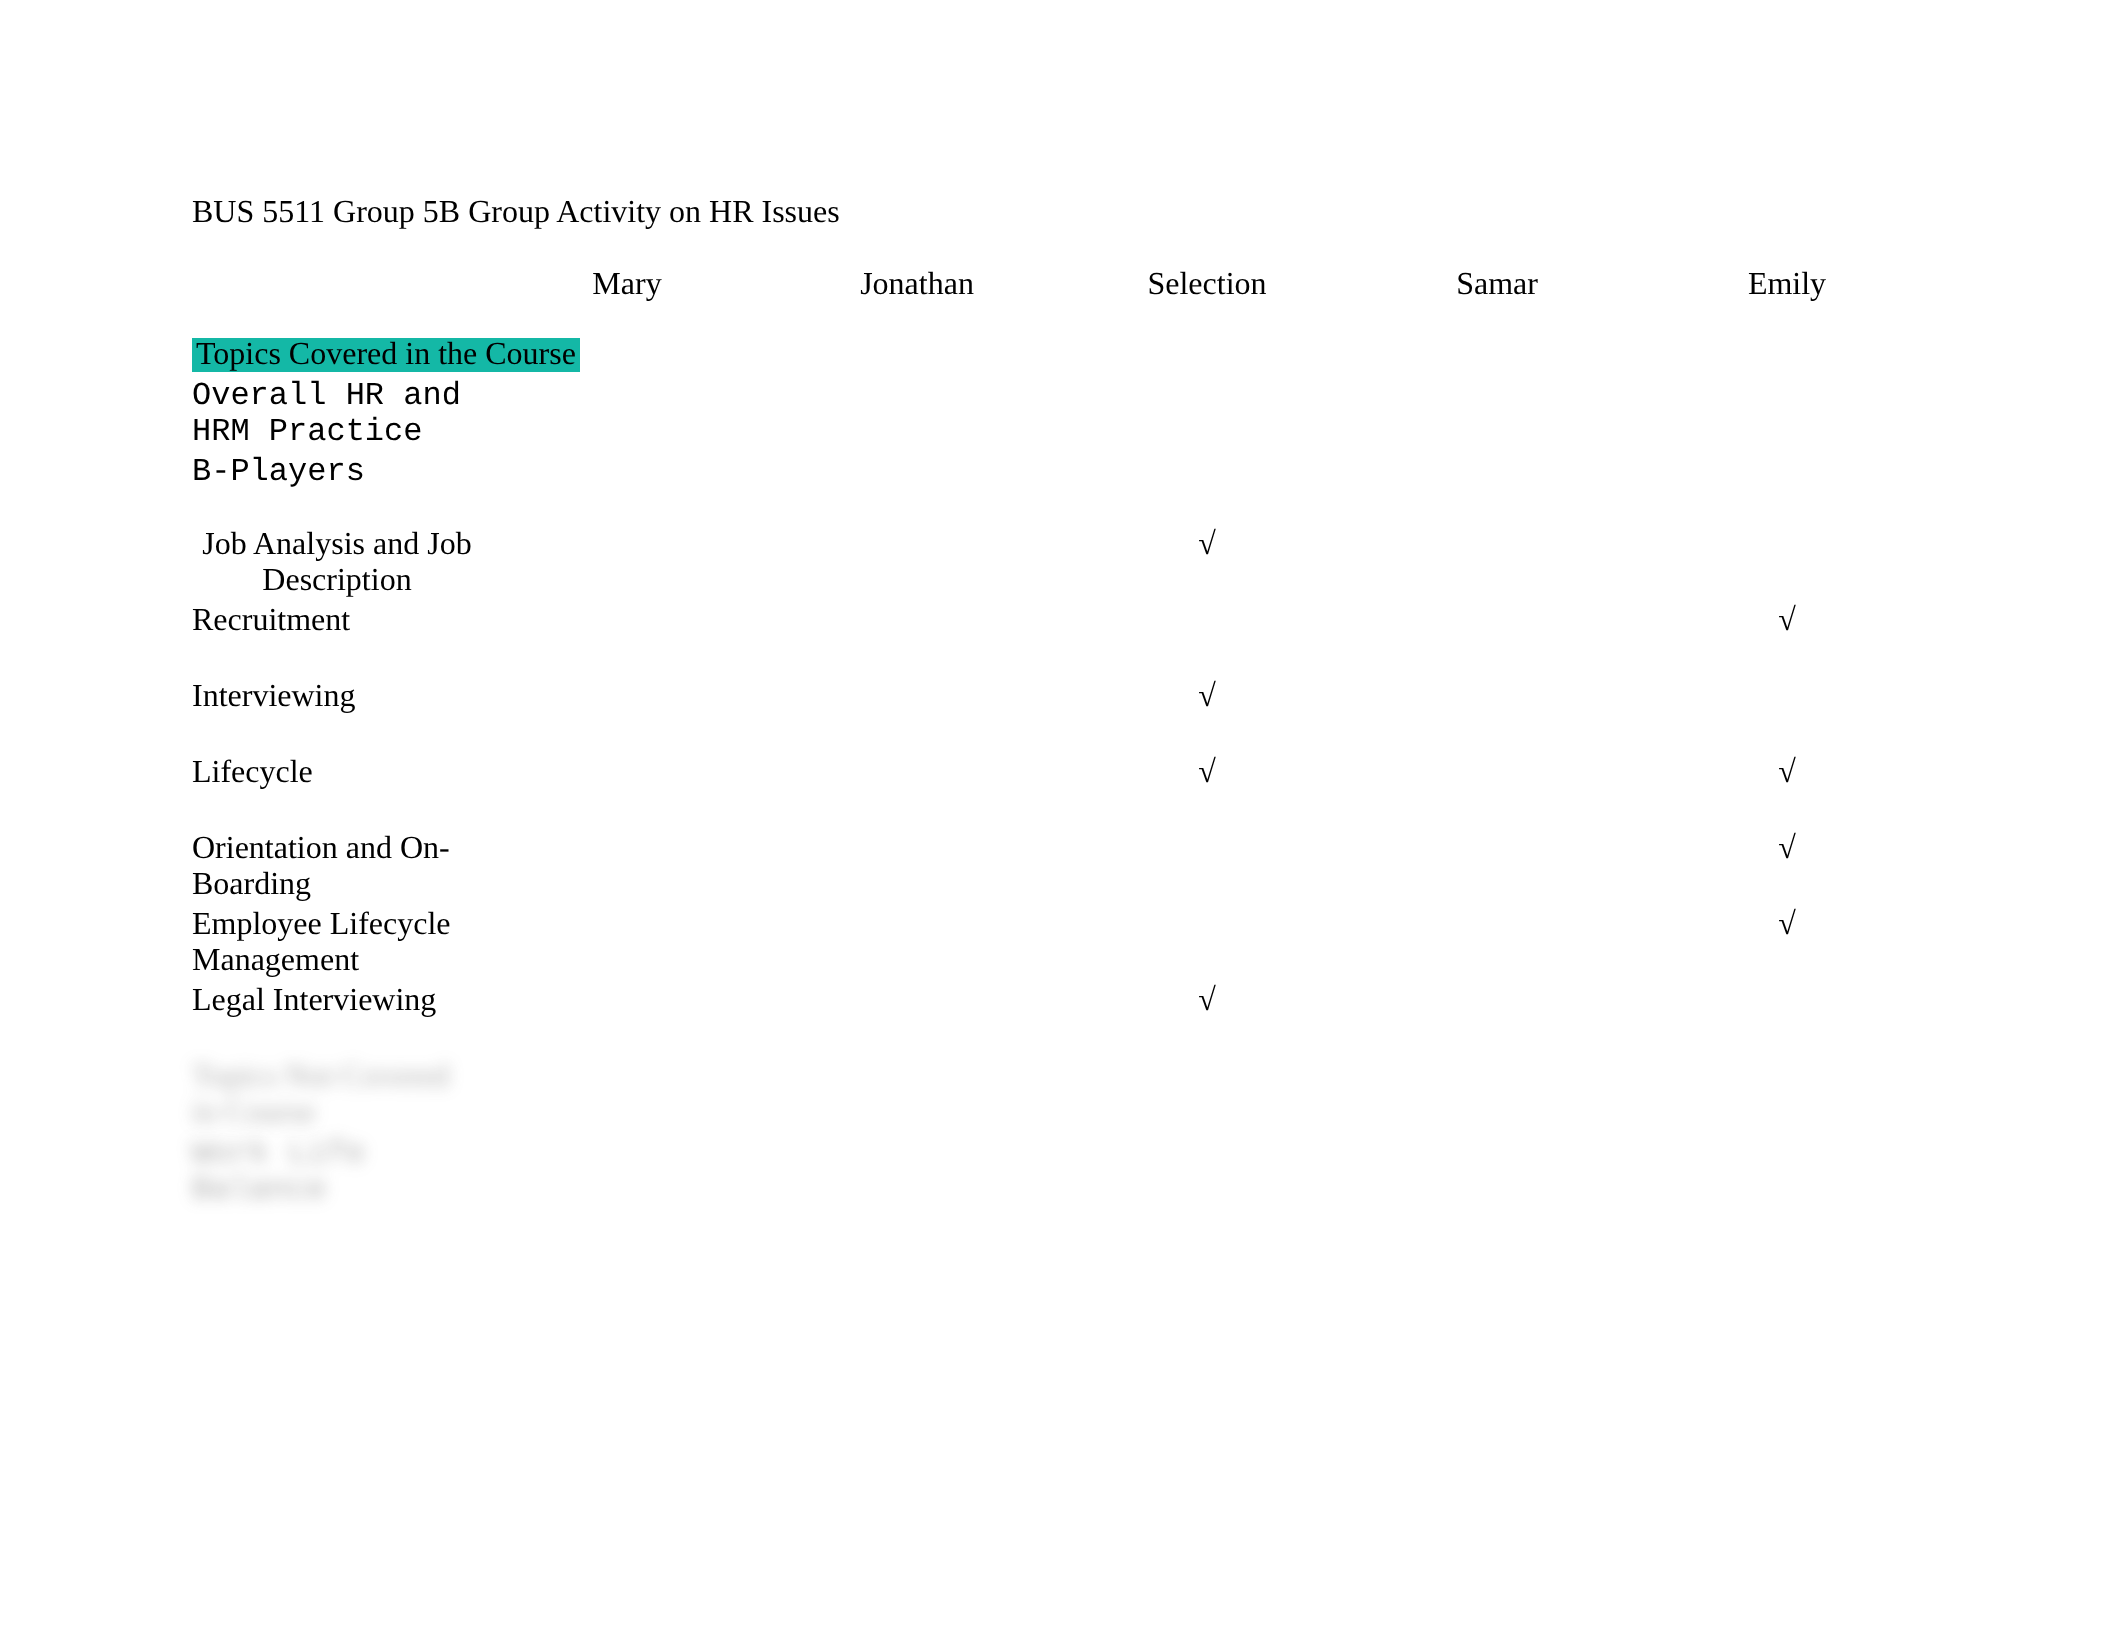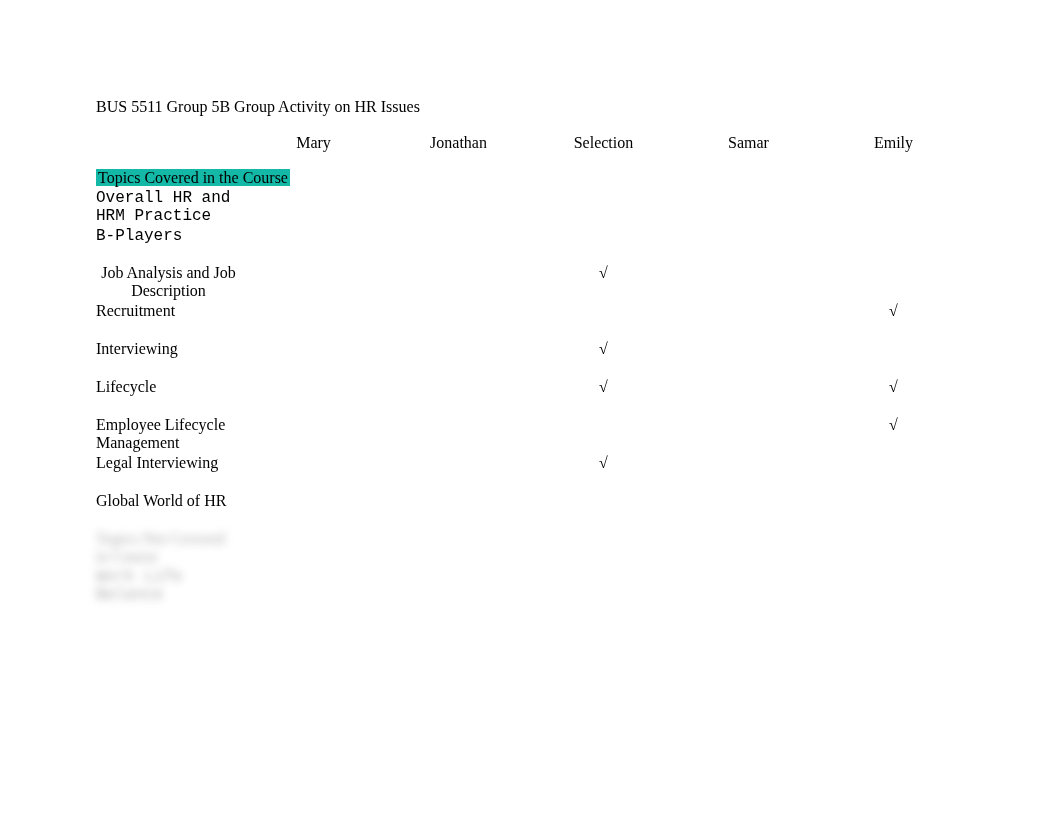--- a/index.html
+++ b/index.html
@@ -145,40 +145,40 @@
       </tr>
       <tr class="row-spaced">
         <td class="first-col">Lifecycle</td>
         <td class="mark"></td>
         <td class="mark"></td>
         <td class="mark">√</td>
         <td class="mark"></td>
         <td class="mark">√</td>
       </tr>
       <tr class="row-spaced">
+        <td class="first-col">Orientation and On-Boarding</td>
+        <td class="mark"></td>
+        <td class="mark"></td>
+        <td class="mark"></td>
+        <td class="mark"></td>
+        <td class="mark">√</td>
+      </tr>
+      <tr class="row-spaced">
         <td class="first-col">Employee Lifecycle Management</td>
         <td class="mark"></td>
         <td class="mark"></td>
         <td class="mark"></td>
         <td class="mark"></td>
         <td class="mark">√</td>
       </tr>
       <tr class="row-spaced">
         <td class="first-col">Legal Interviewing</td>
         <td class="mark"></td>
         <td class="mark"></td>
         <td class="mark">√</td>
-        <td class="mark"></td>
-        <td class="mark"></td>
-      </tr>
-      <tr class="row-spaced">
-        <td class="first-col">Global World of HR</td>
-        <td class="mark"></td>
-        <td class="mark"></td>
-        <td class="mark"></td>
         <td class="mark"></td>
         <td class="mark"></td>
       </tr>
       <tr class="row-spaced blurred">
         <td class="first-col">Topics Not Covered in Course</td>
         <td class="mark"></td>
           <td class="mark"></td>
           <td class="mark"></td>
           <td class="mark"></td>
           <td class="mark"></td>

